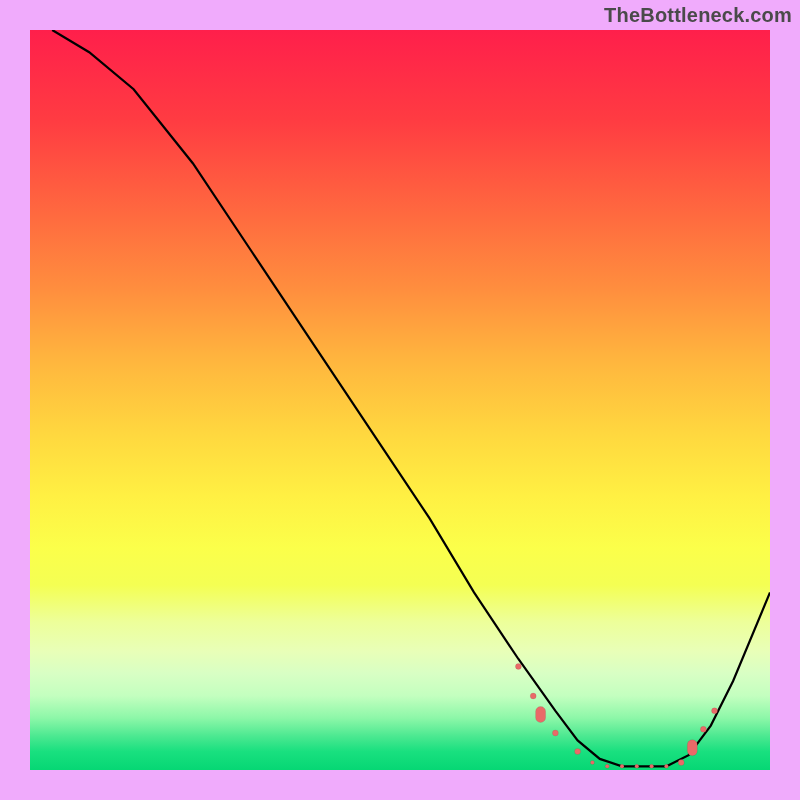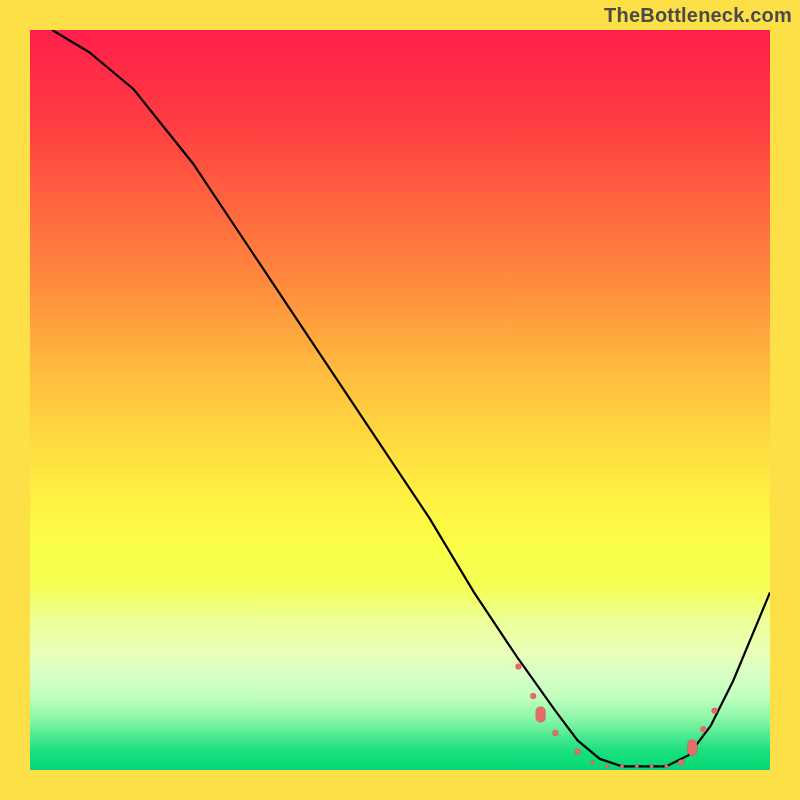--- a/index.html
+++ b/index.html
@@ -1,17 +1,17 @@
 <!DOCTYPE html>
 <html><head>
 <meta charset="utf-8">
 <style>
   * { margin: 0; padding: 0; box-sizing: border-box; }
   html, body { width: 800px; height: 800px; overflow: hidden; background: #000; }
-  .wrap { position: relative; width: 800px; height: 800px; background: #fde047; }
+  .wrap { position: relative; width: 800px; height: 800px; background: #f0abfc; }
   .watermark {
     position: absolute;
     top: 4px;
     right: 8px;
     font-family: Arial, sans-serif;
     font-size: 20px;
     font-weight: 600;
     color: #4a4a4a;
     letter-spacing: 0.2px;
     z-index: 10;

